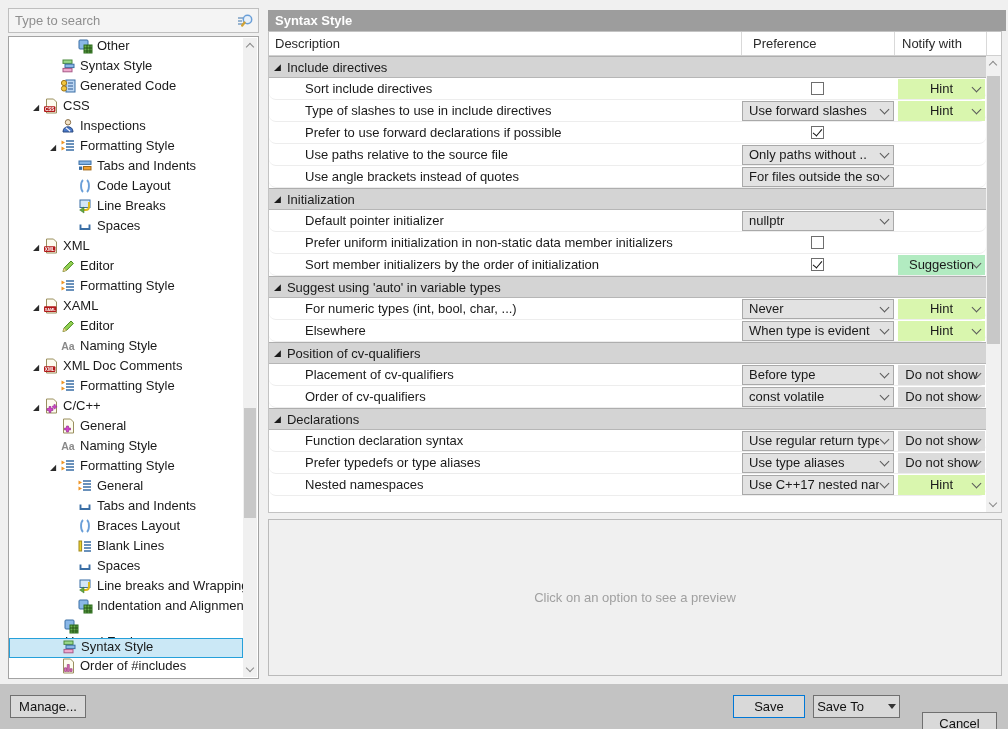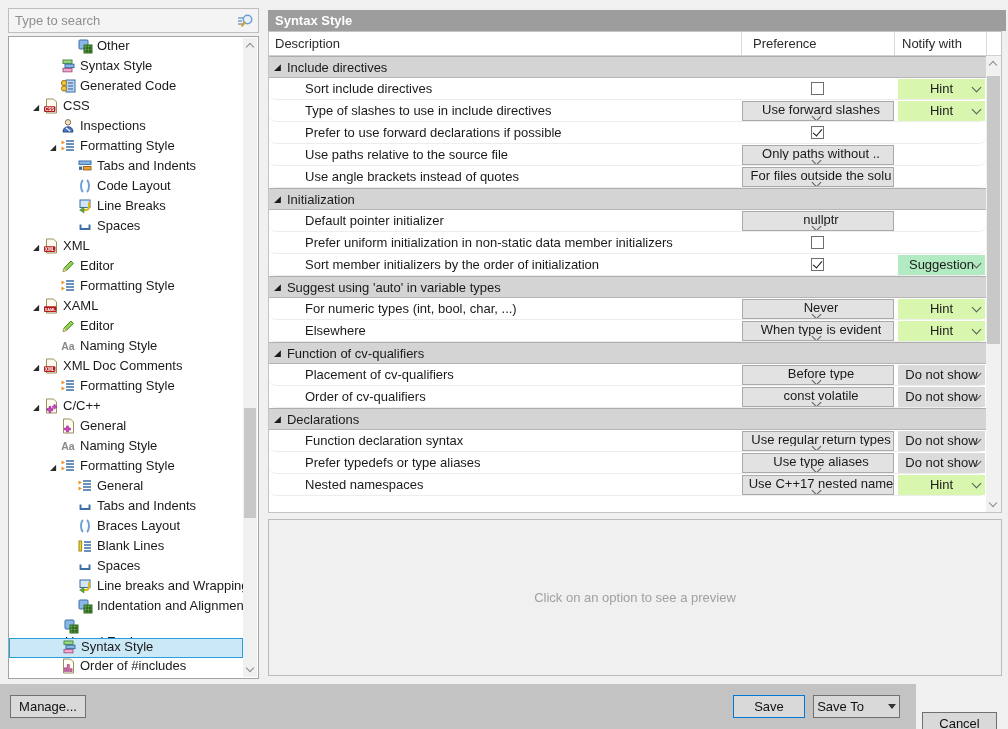--- a/index.html
+++ b/index.html
@@ -52,38 +52,38 @@
   .row{box-sizing:border-box;}
   .group-row{height:22px;background:#d4d4d4;border-top:1px solid #aeaeae;border-bottom:1px solid #b6b6b6;
     display:flex;align-items:center;}
   .gtri{font-size:9px;color:#1a1a1a;margin:0 6px 0 5px;line-height:22px;}
   .option-row{height:22px;display:flex;align-items:stretch;border-bottom:1px solid #ededed;background:#fff;border-radius:7px;}
   .cell{box-sizing:border-box;overflow:hidden;}
   .cell.desc{width:472px;padding-left:36px;line-height:21px;white-space:nowrap;}
   .cell.pref{width:153px;position:relative;display:flex;align-items:center;}
   .cell.notify{width:92px;position:relative;display:flex;align-items:center;}
   .combo{box-sizing:border-box;height:20px;margin-left:1px;width:158px;background:#e2e2e2;border:1px solid #a9a9a9;
-    display:flex;align-items:center;overflow:hidden;flex-direction:column;}
+    display:flex;align-items:center;overflow:hidden;}
   .combo .combo-text{flex:1;padding-left:6px;white-space:nowrap;overflow:hidden;}
   .combo .chev{flex:0 0 auto;margin-right:5px;margin-left:2px;}
   .checkbox{width:13px;height:13px;box-sizing:border-box;border:1px solid #6e6e6e;background:#fff;
     margin:0 auto;position:relative;}
   .checkbox .check{position:absolute;left:3px;top:0px;width:4px;height:8px;
     border-right:1.7px solid #111;border-bottom:1.7px solid #111;transform:rotate(40deg);}
   .notify-combo{box-sizing:border-box;height:20px;margin-left:4px;width:87px;display:flex;align-items:center;
     justify-content:center;position:relative;}
   .notify-combo .nc-text{white-space:nowrap;overflow:hidden;}
   .notify-combo .chev{position:absolute;right:5px;top:8px;}
   .main-sb{top:24px;bottom:0;right:0;width:15px;background:#f1f1f1;}
   
   .preview{position:absolute;left:268px;top:519px;width:734px;height:157px;box-sizing:border-box;
     background:#f0f0f0;border:1px solid #bababa;display:flex;align-items:center;justify-content:center;}
   .preview span{color:#a0a0a0;}
   
-  .footer{position:absolute;left:0;top:684px;width:916px;height:45px;background:#c3c3c3;}
+  .footer{position:absolute;left:0;top:684px;width:1008px;height:45px;background:#c3c3c3;}
   .btn{position:absolute;top:11px;height:23px;box-sizing:border-box;background:#d9d9d9;border:1px solid #707070;
     font-family:inherit;font-size:13px;color:#111;display:flex;align-items:center;justify-content:center;padding:0;}
   .btn-manage{left:10px;width:76px;}
   .btn-save{left:733px;width:72px;}
   .btn-saveto{left:813px;width:87px;gap:15px;}
   .btn-cancel{left:922px;width:75px;margin-top:17px;}
   .dd-arrow{width:0;height:0;border-left:4px solid transparent;border-right:4px solid transparent;
     border-top:5px solid #333;margin-left:9px;}
 </style>
 </head>
@@ -584,21 +584,21 @@
         </div>
     <div class="cell notify">
           <div class="notify-combo" style="background: rgb(217, 246, 174);">
             <span class="nc-text">Hint</span>
             <span class="chev"></span>
           </div>
         </div>
   </div>
       <div class="row group-row">
     <span class="gtri">◢</span>
-    <span class="glabel">Function of cv-qualifiers</span>
+    <span class="glabel">Position of cv-qualifiers</span>
   </div>
       <div class="row option-row">
     <div class="cell desc">Placement of cv-qualifiers</div>
     <div class="cell pref">
           <div class="combo">
             <span class="combo-text">Before type</span>
             <span class="chev"></span>
           </div>
         </div>
     <div class="cell notify">

